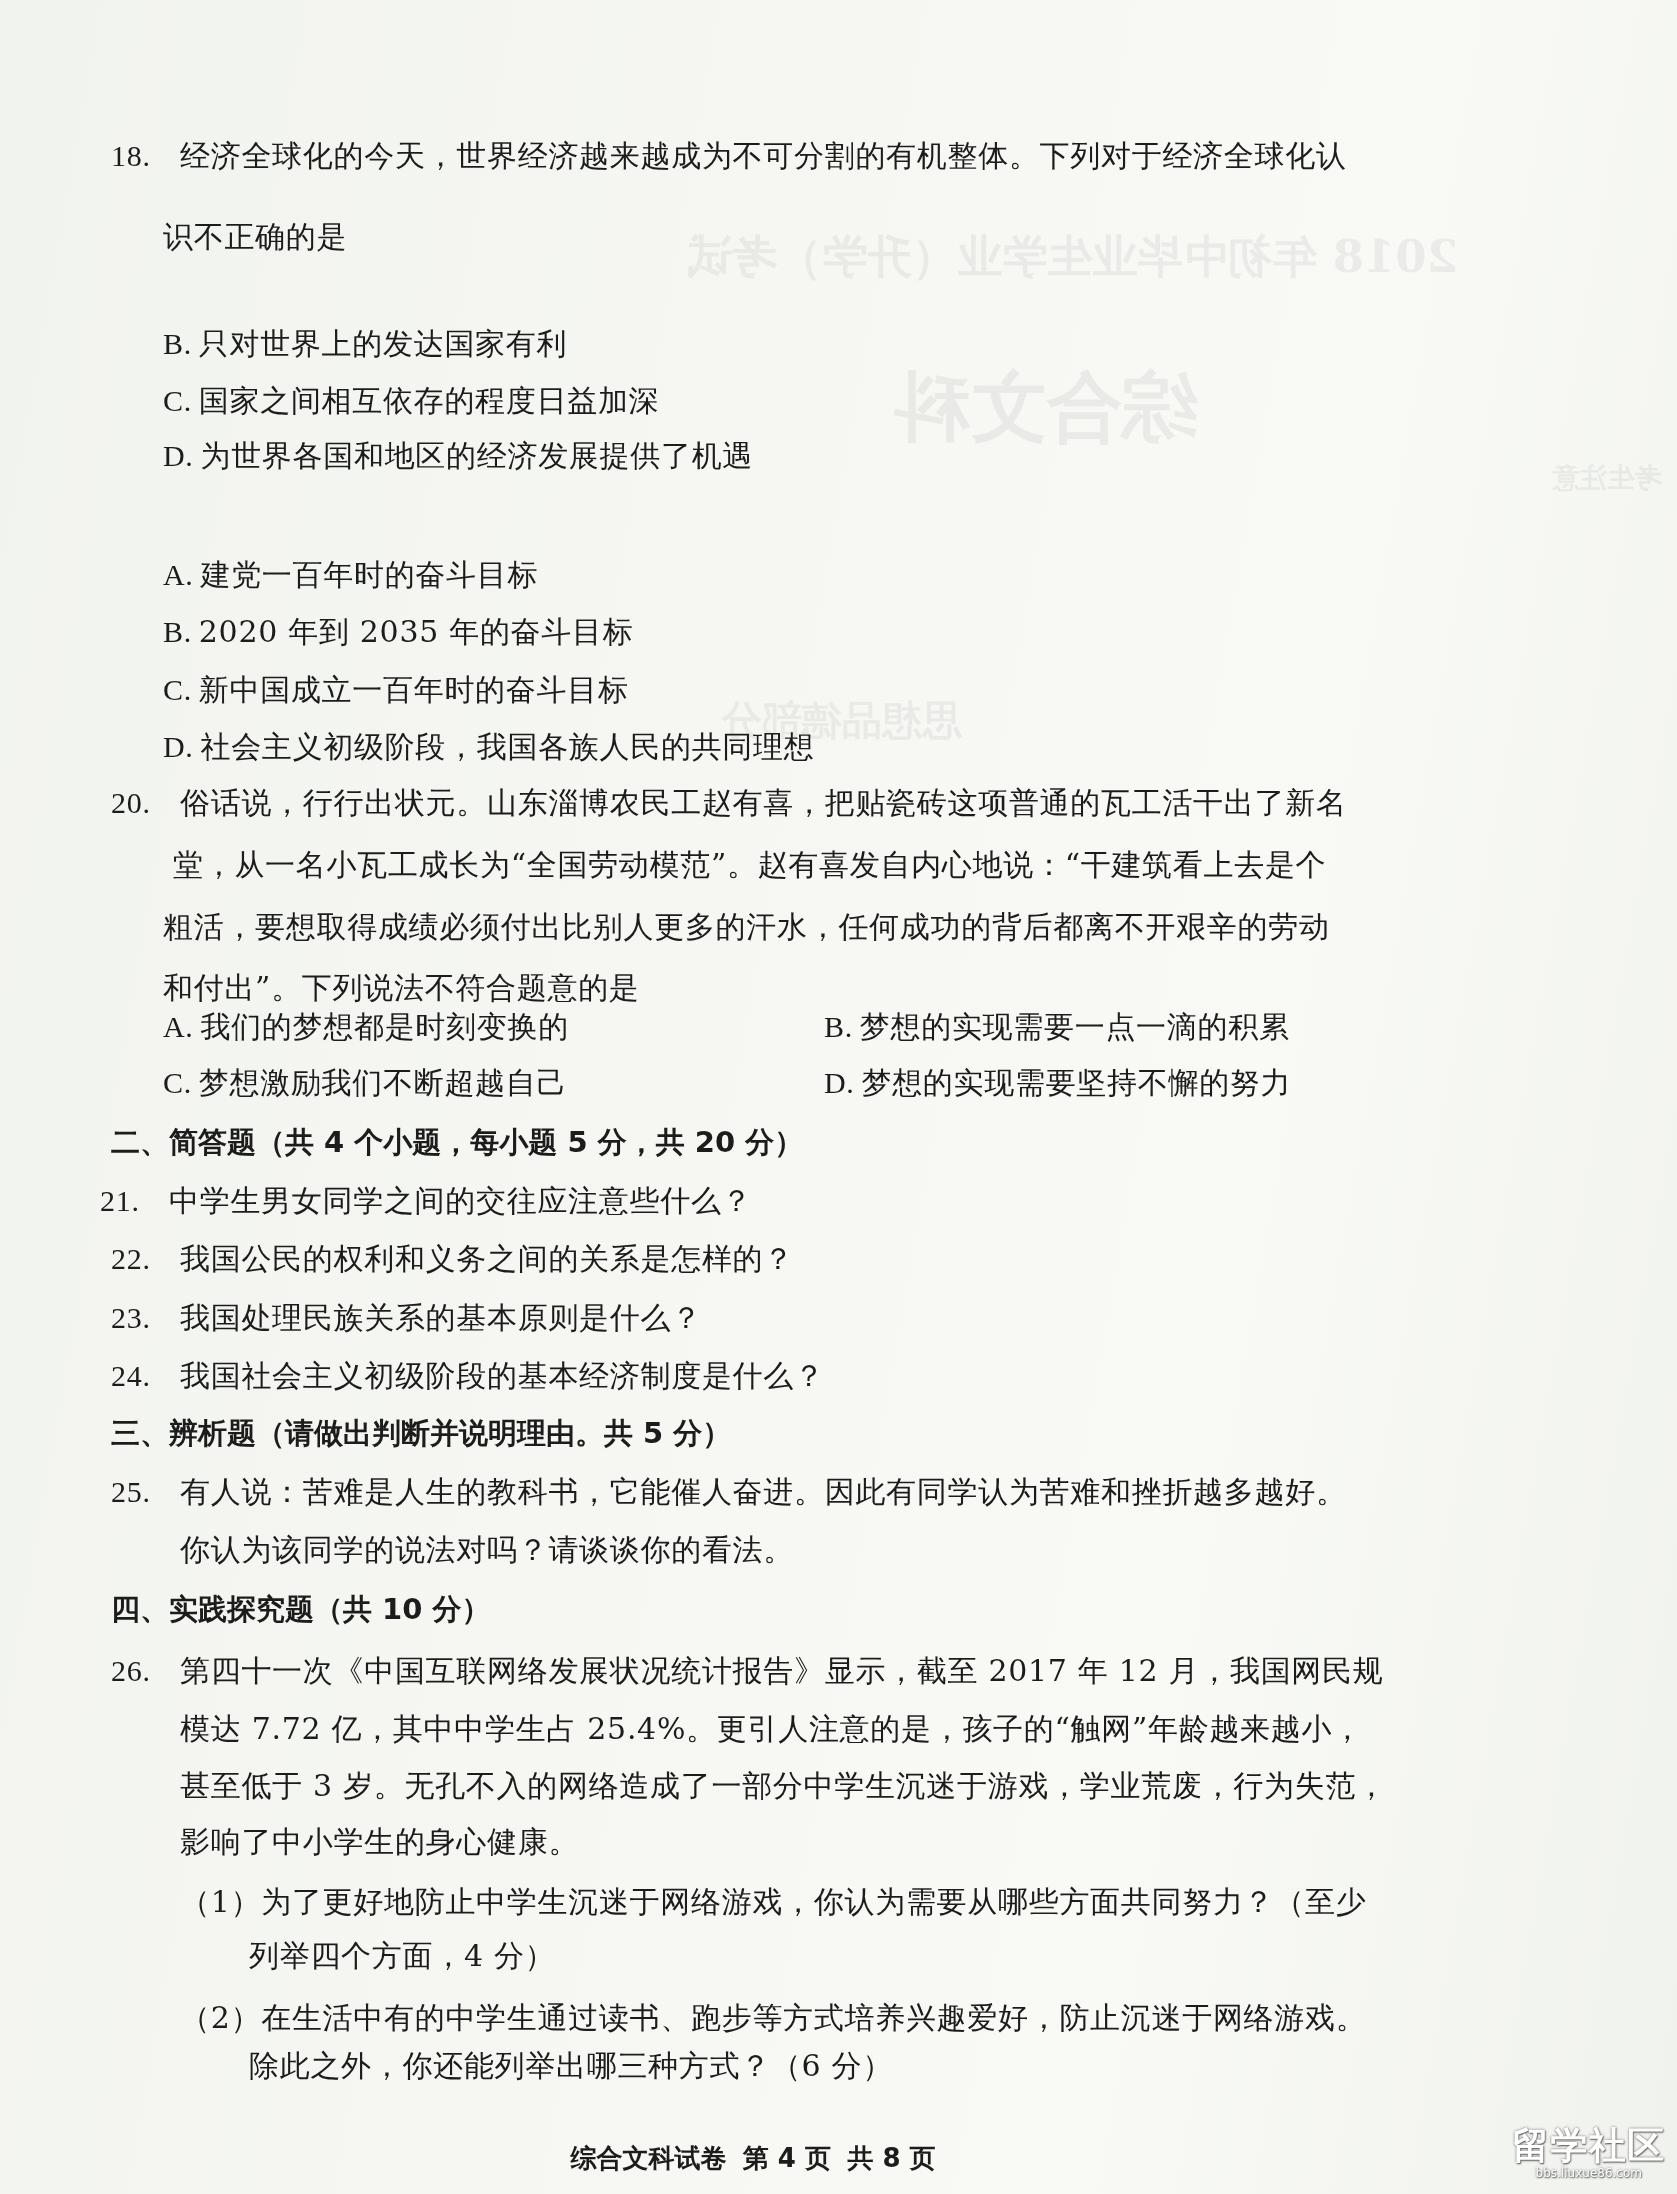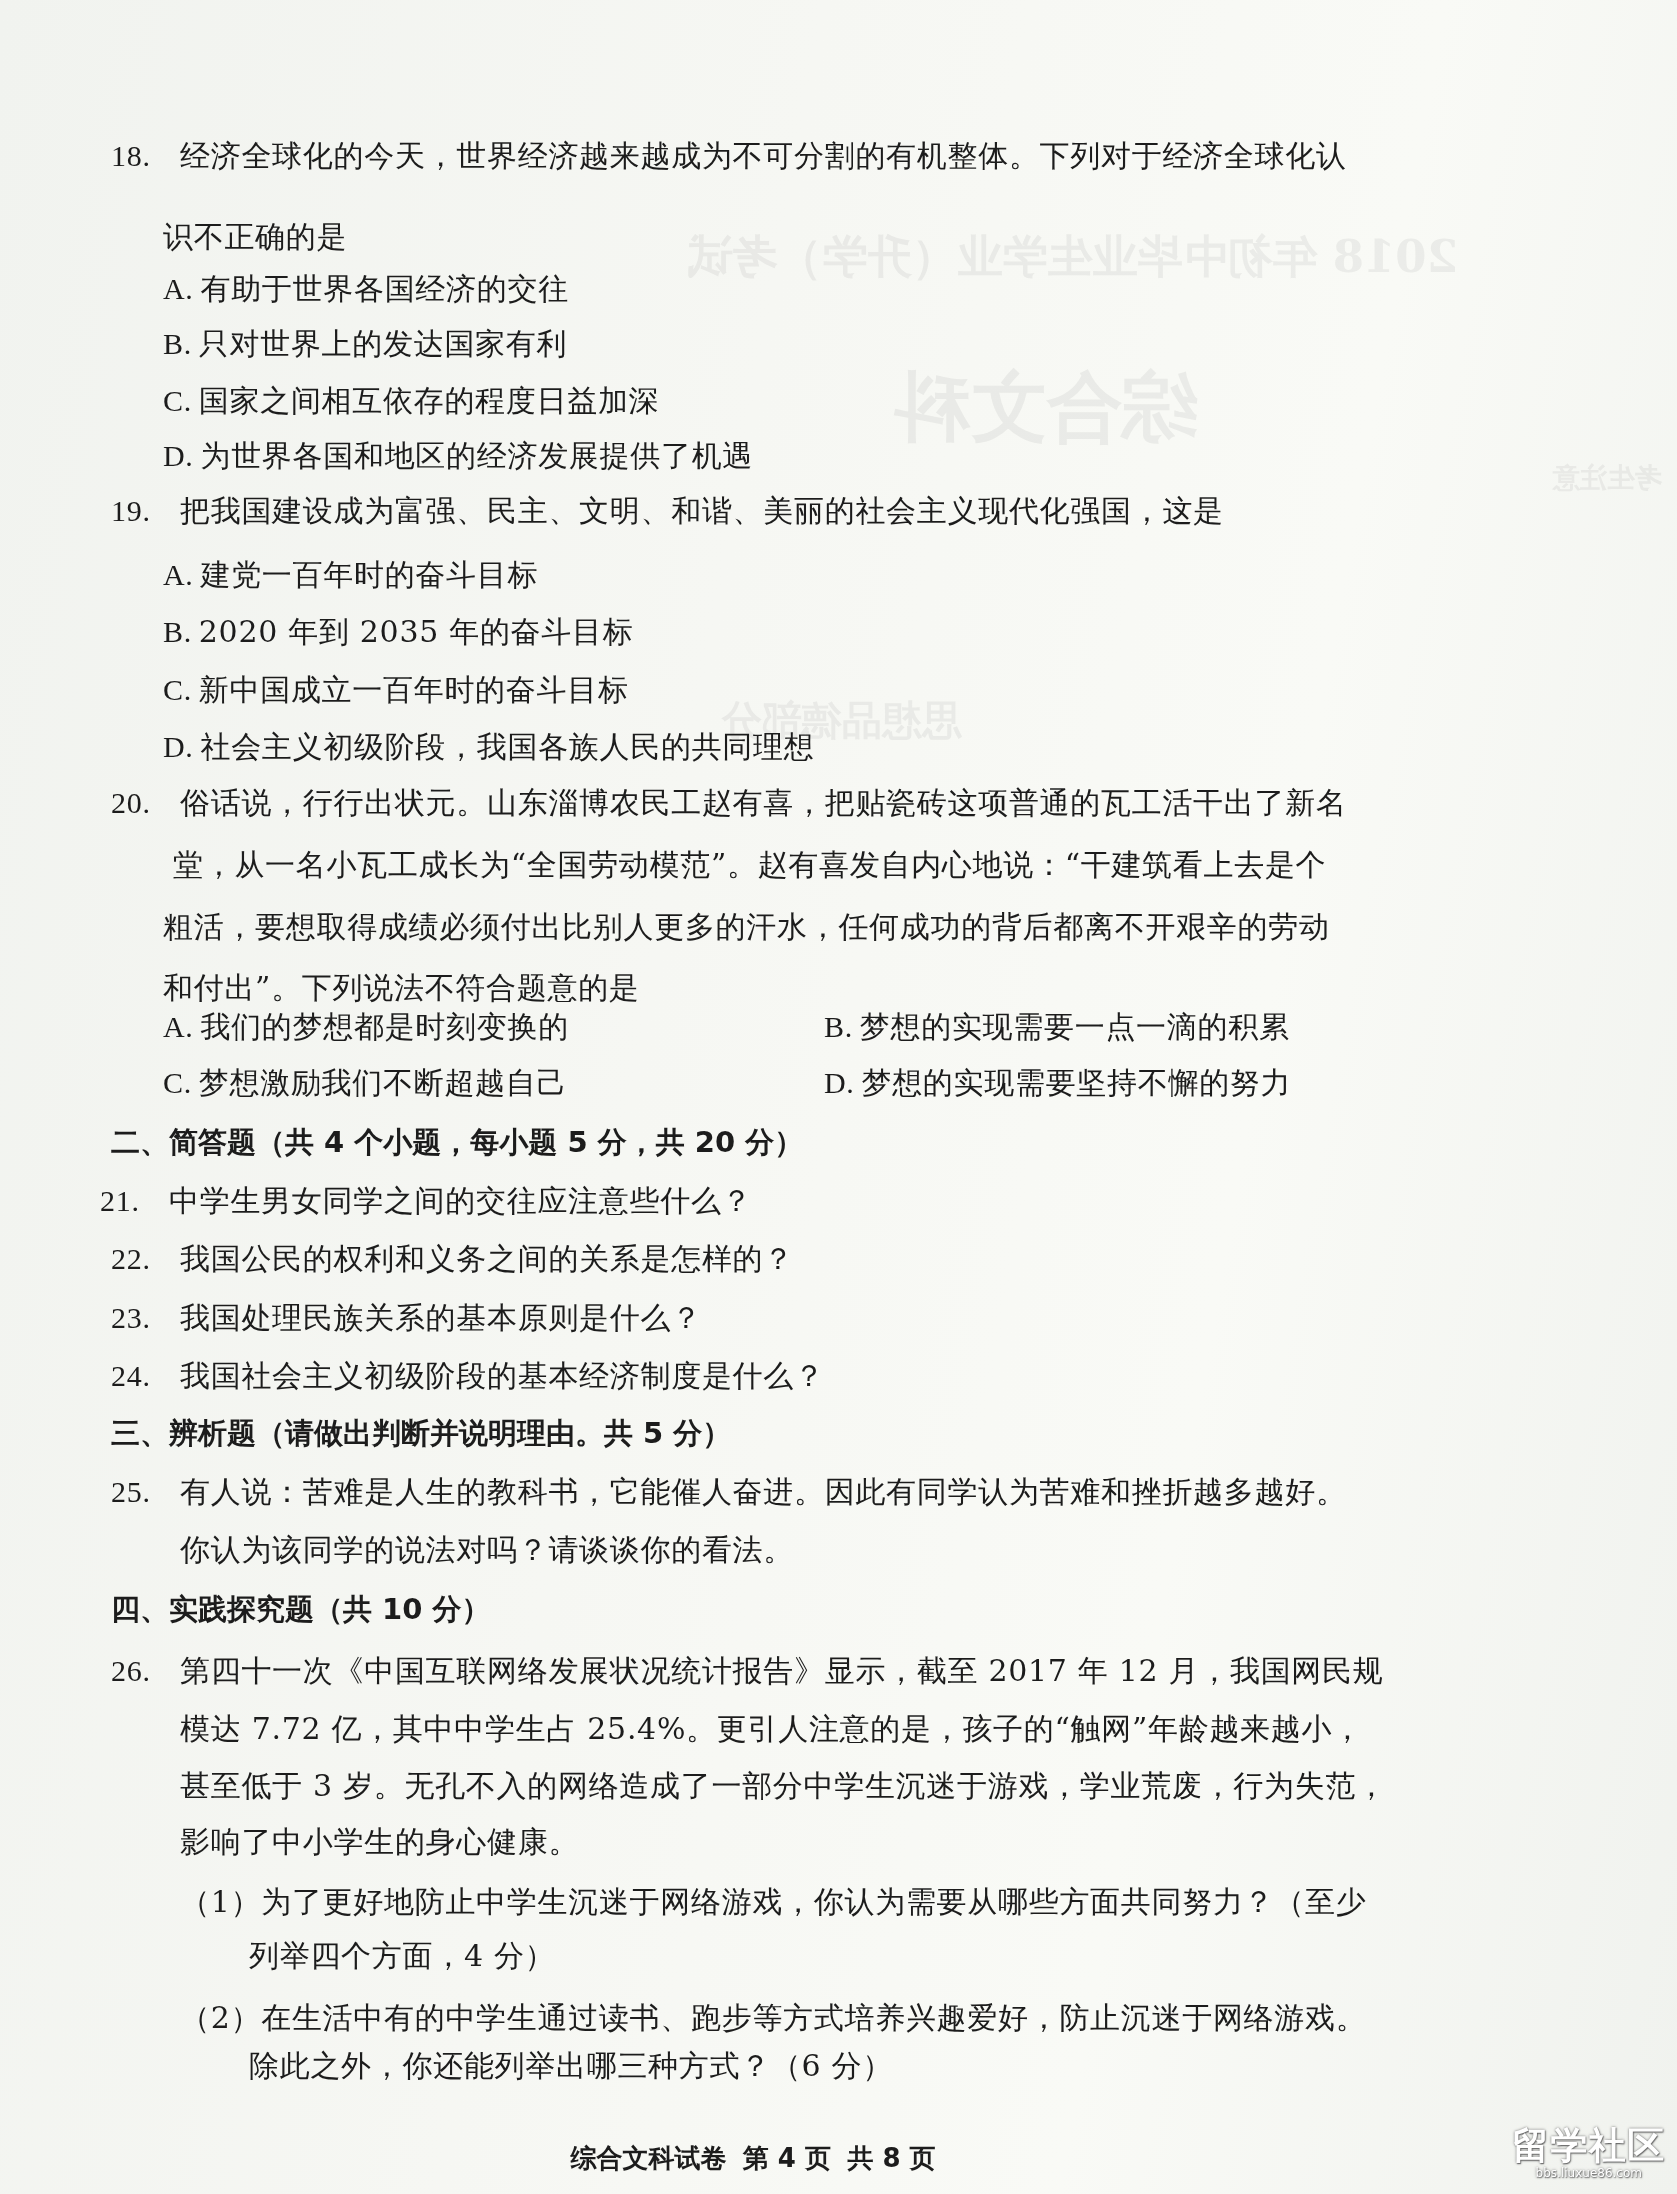--- a/index.html
+++ b/index.html
@@ -93,36 +93,30 @@
 
   <div class="ghost" style="left:687px;top:227px;font-size:45px;">2018 年初中毕业生学业（升学）考试</div>
   <div class="ghost" style="left:893px;top:357px;font-size:76px;">综合文科</div>
   <div class="ghost" style="left:1552px;top:460px;font-size:27.5px;">考生注意</div>
   <div class="ghost" style="left:721px;top:693px;font-size:40px;">思想品德部分</div>
 
   <div class="line" style="left:111px;top:137px;">
     <span class="qnum">18.</span><span>经济全球化的今天，世界经济越来越成为不可分割的有机整体。下列对于经济全球化认</span>
   </div>
   <div class="line" style="left:163px;top:218px;">识不正确的是</div>
-  <div class="line" style="left:163px;top:270px;">
-    <span class="opt-letter">A.</span><span>有助于世界各国经济的交往</span>
-  </div>
   <div class="line" style="left:163px;top:325px;">
     <span class="opt-letter">B.</span><span>只对世界上的发达国家有利</span>
   </div>
   <div class="line" style="left:163px;top:382px;">
     <span class="opt-letter">C.</span><span>国家之间相互依存的程度日益加深</span>
   </div>
   <div class="line" style="left:163px;top:437px;">
     <span class="opt-letter">D.</span><span>为世界各国和地区的经济发展提供了机遇</span>
   </div>
 
-  <div class="line" style="left:111px;top:492px;">
-    <span class="qnum">19.</span><span>把我国建设成为富强、民主、文明、和谐、美丽的社会主义现代化强国，这是</span>
-  </div>
   <div class="line" style="left:163px;top:556px;">
     <span class="opt-letter">A.</span><span>建党一百年时的奋斗目标</span>
   </div>
   <div class="line" style="left:163px;top:613px;">
     <span class="opt-letter">B.</span><span>2020 年到 2035 年的奋斗目标</span>
   </div>
   <div class="line" style="left:163px;top:671px;">
     <span class="opt-letter">C.</span><span>新中国成立一百年时的奋斗目标</span>
   </div>
   <div class="line" style="left:163px;top:728px;">

